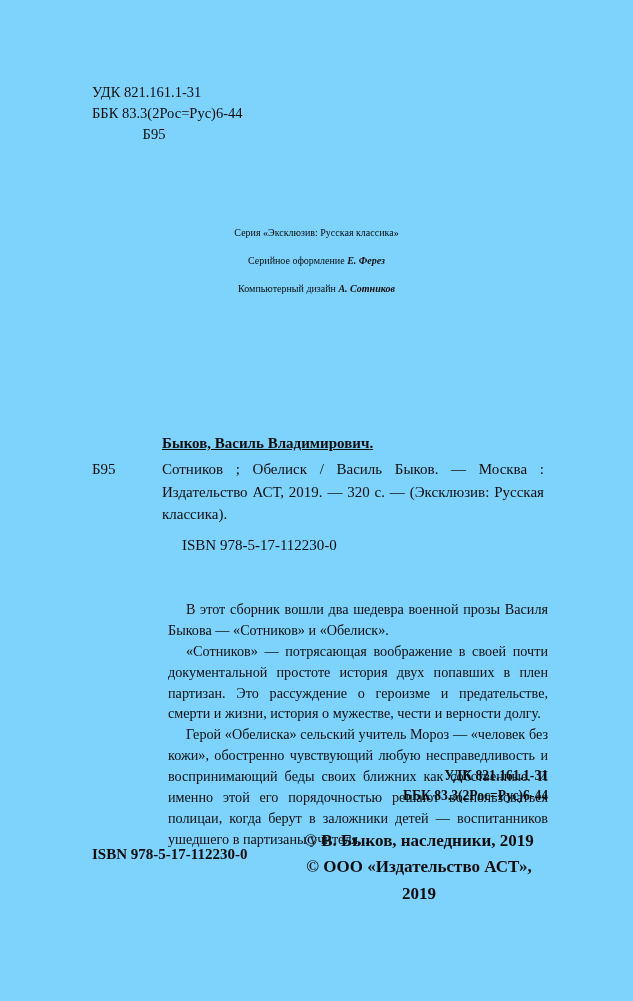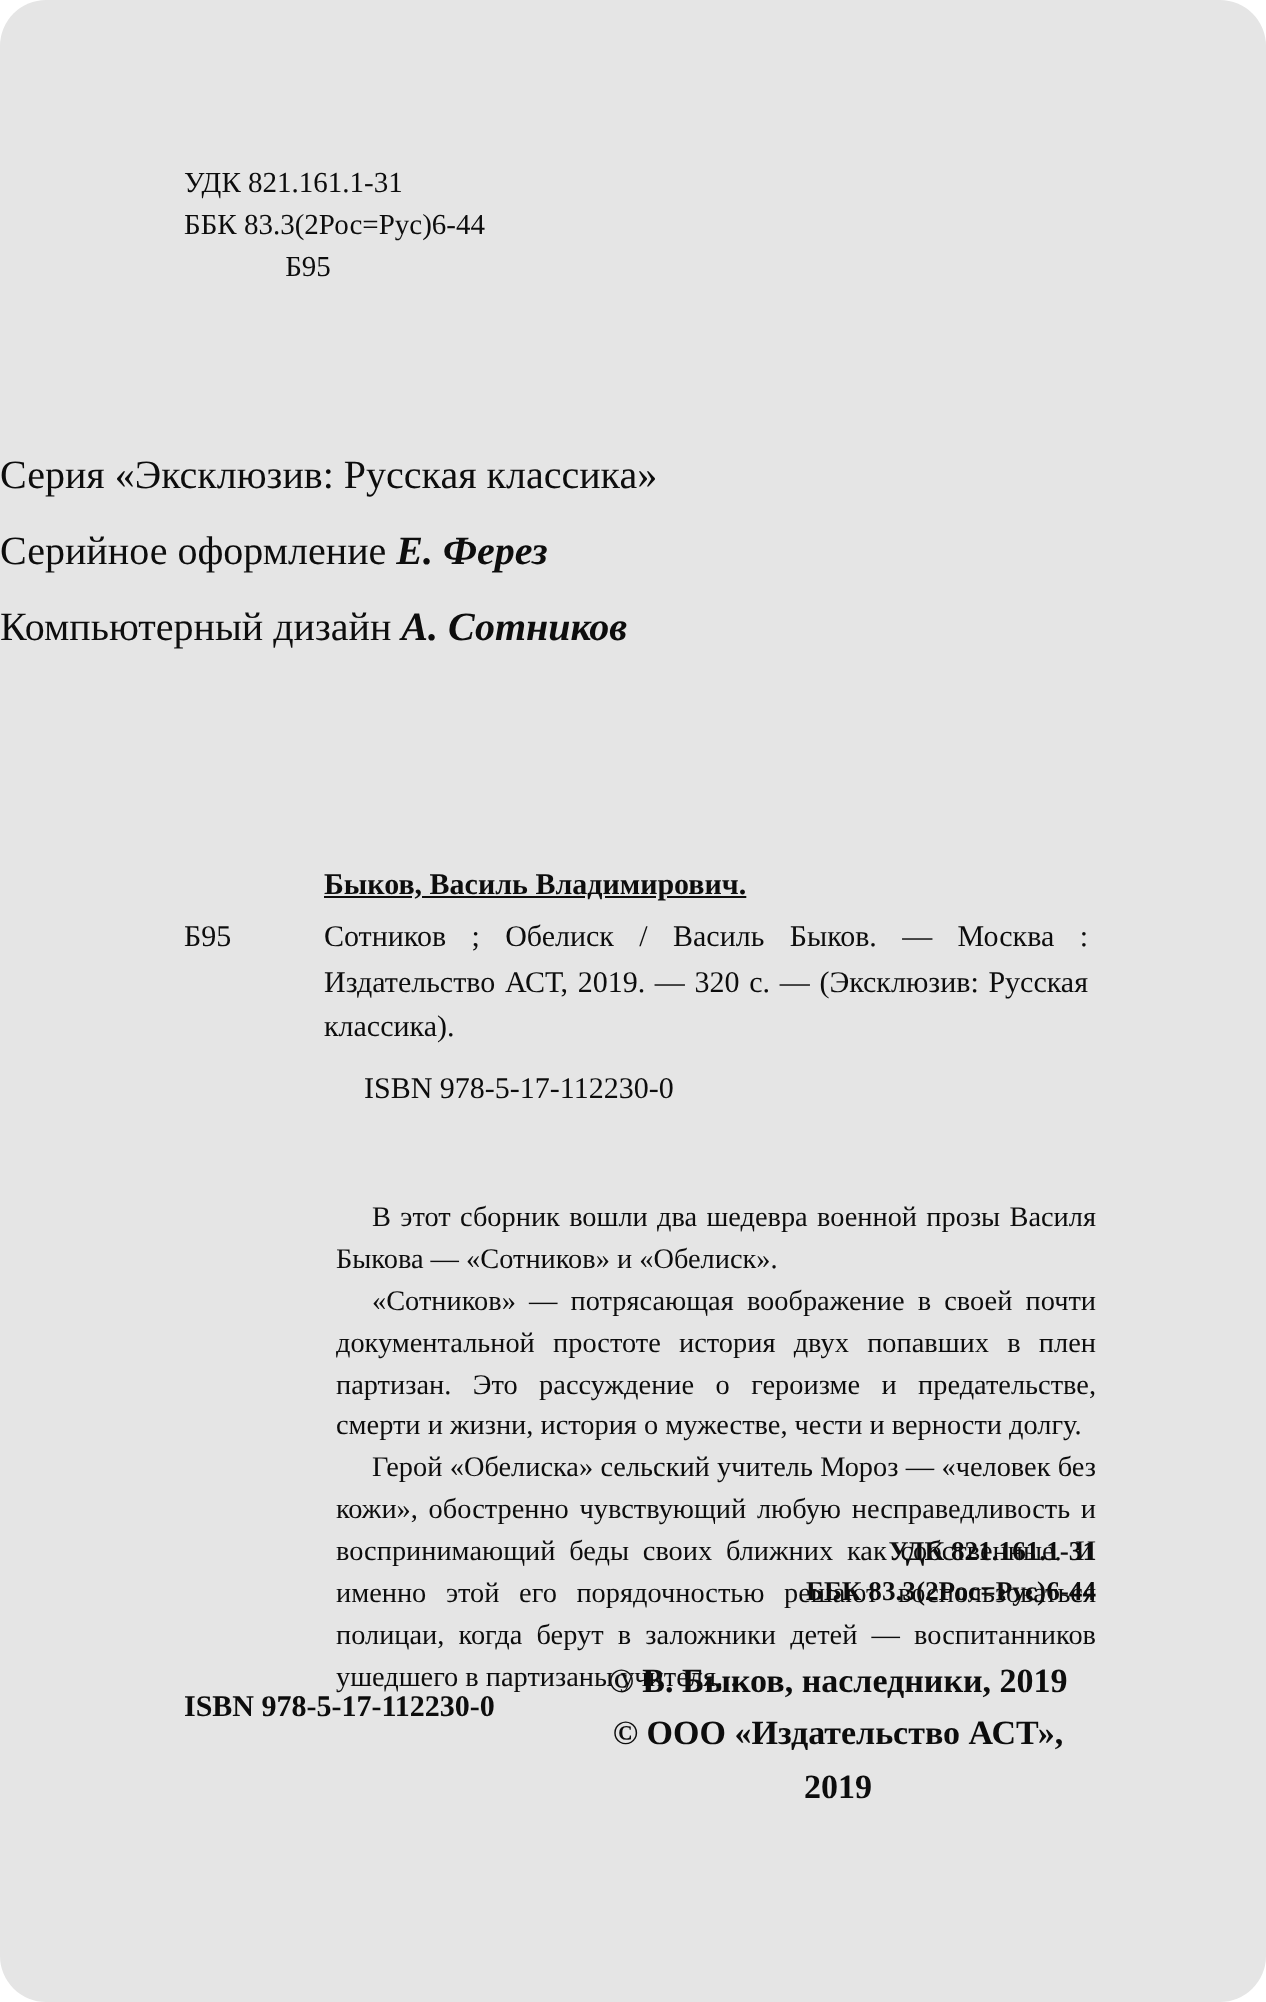--- a/index.html
+++ b/index.html
@@ -11,22 +11,21 @@
     width: 633px;
     height: 1001px;
     position: relative;
     font-family: "Liberation Serif", serif;
     color: #0d0d0d;
     overflow: hidden;
   }
   .page {
     position: absolute;
     inset: 0;
-    background: #e5e5e5;
-    border-radius: 23px;
+    background: #7dd3fc;
   }
 
   
   .udk-block {
     position: absolute;
     left: 92px;
     top: 82px;
     font-size: 14.5px;
     line-height: 1.45;
   }
@@ -37,22 +36,22 @@
     width: 120px;
     margin-left: 2px;
   }
 
   
   .series-block {
     position: absolute;
     left: 0;
     right: 0;
     top: 228px;
-    text-align: left;
-    font-size: 20px;
+    text-align: center;
+    font-size: 10px;
     line-height: 1.0;
   }
   .series-block div { margin-bottom: 18px; }
   .series-block .ital { font-style: italic; font-weight: bold; }
 
   
   .bib {
     position: absolute;
     left: 92px;
     top: 432px;

